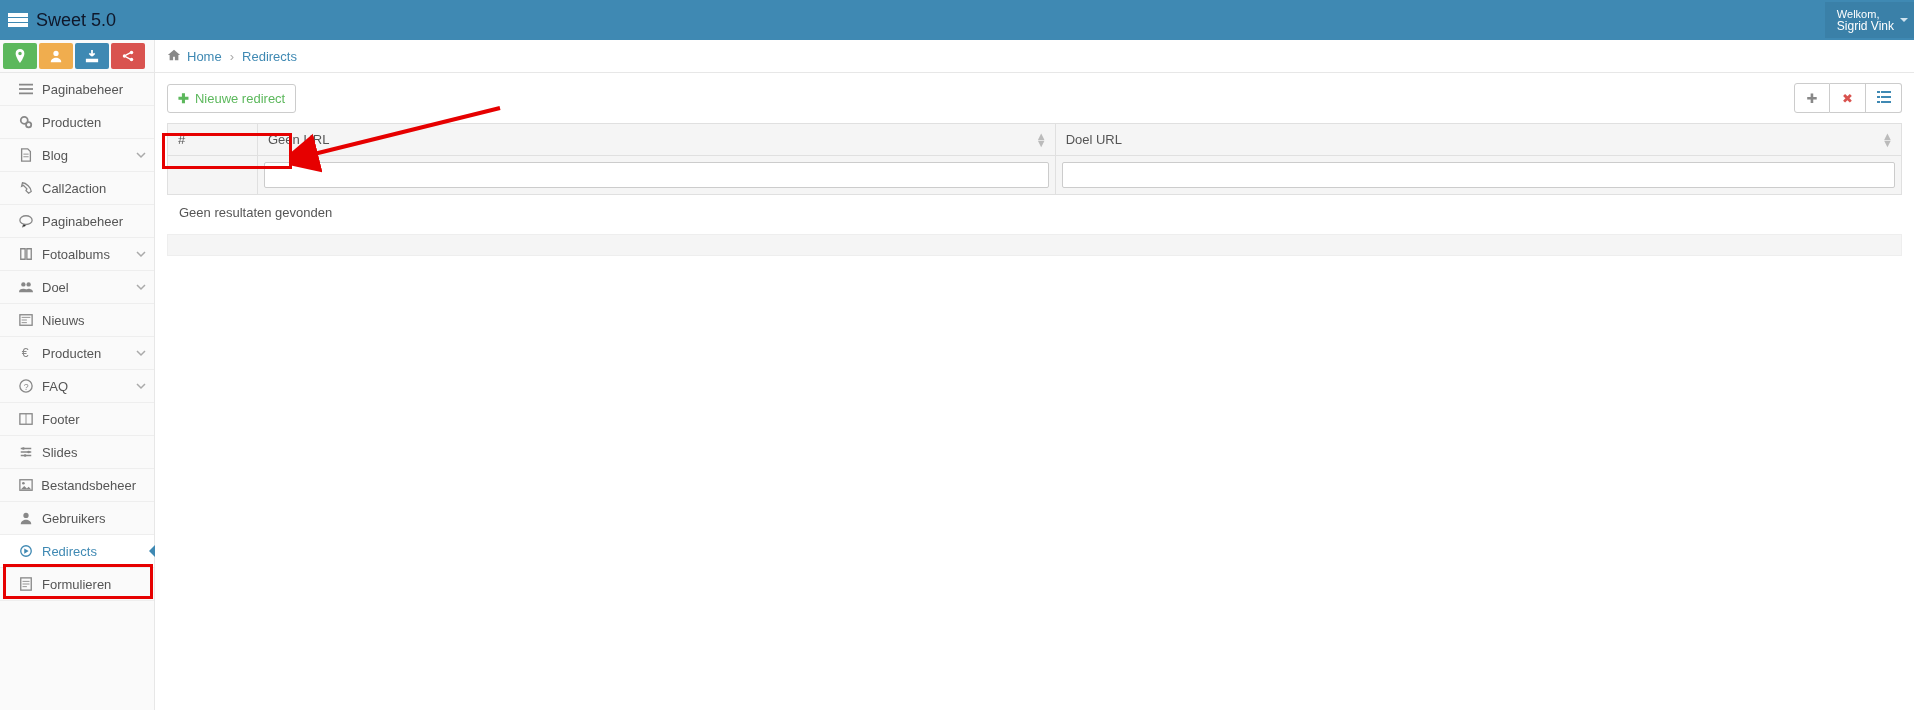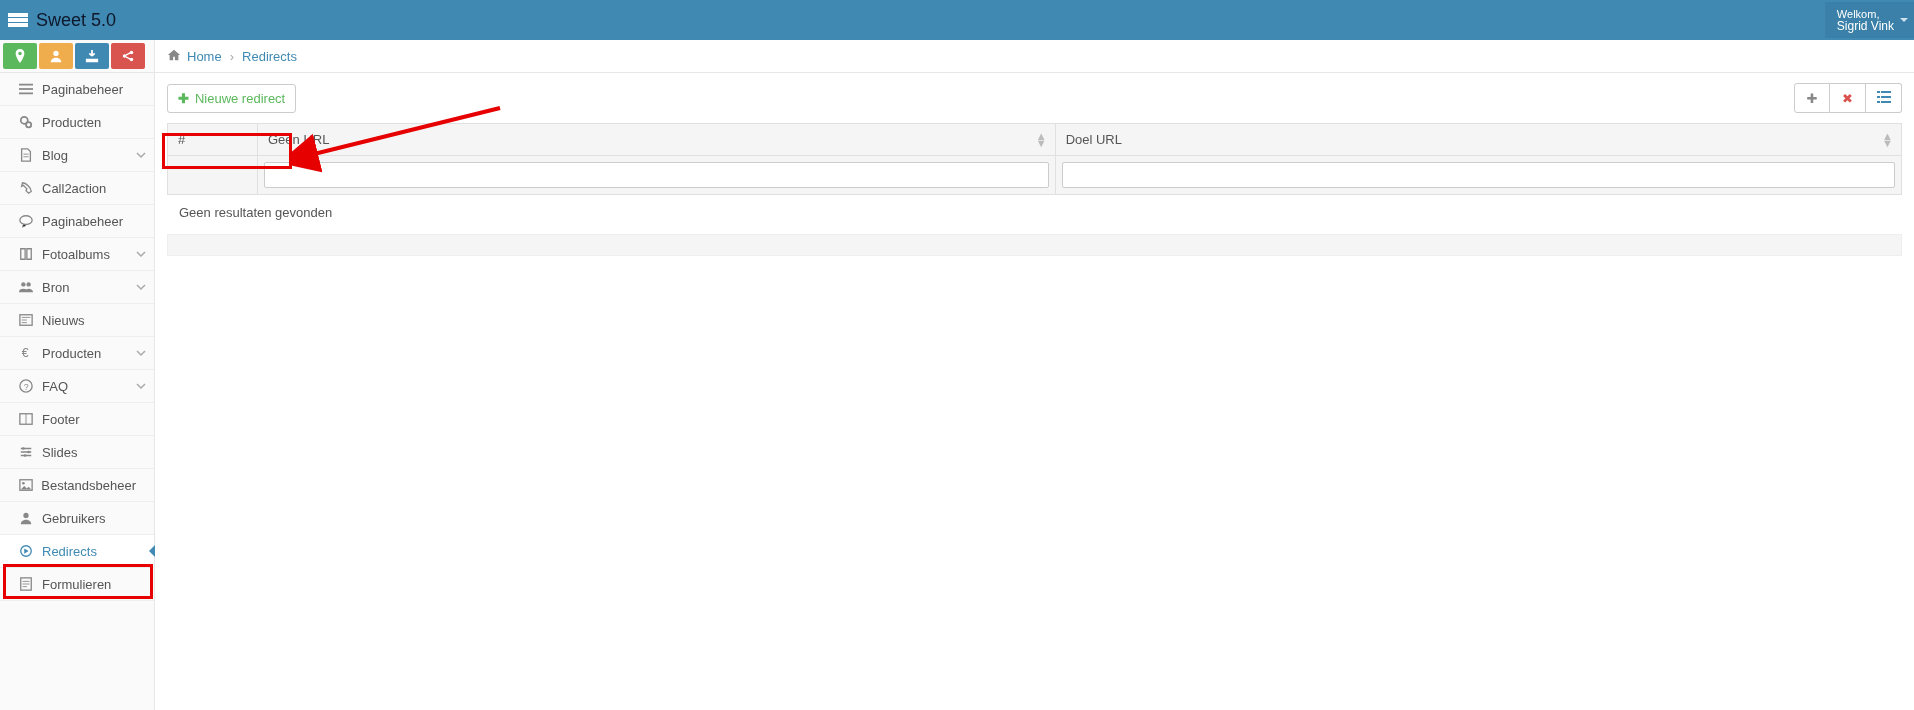--- a/index.html
+++ b/index.html
@@ -197,21 +197,21 @@
             </svg></span>
         </div>
         <div class="menu-item">
           <span class="micon">
             <svg class="svg-icon" viewBox="0 0 16 16">
               <circle cx="5" cy="5" r="2.5" fill="currentColor"></circle>
               <circle cx="11" cy="5" r="2.5" fill="currentColor"></circle>
               <path fill="currentColor" d="M0 14c0-3 2-4 5-4s5 1 5 4zM8 14c0-3 1-4 3-4s5 1 5 4z"></path>
             </svg>
           </span>
-          <span class="mlabel">Bron</span>
+          <span class="mlabel">Doel</span>
           <span class="chev"><svg width="10" height="10" viewBox="0 0 10 10">
               <path d="M1 3 L5 7 L9 3" fill="none" stroke="currentColor" stroke-width="1.5"></path>
             </svg></span>
         </div>
         <div class="menu-item">
           <span class="micon">
             <svg class="svg-icon" viewBox="0 0 16 16">
               <rect x="1" y="2" width="14" height="12" fill="none" stroke="currentColor" stroke-width="1.5"></rect>
               <path stroke="currentColor" d="M3 5h10M3 8h6M3 11h6"></path>
             </svg>

